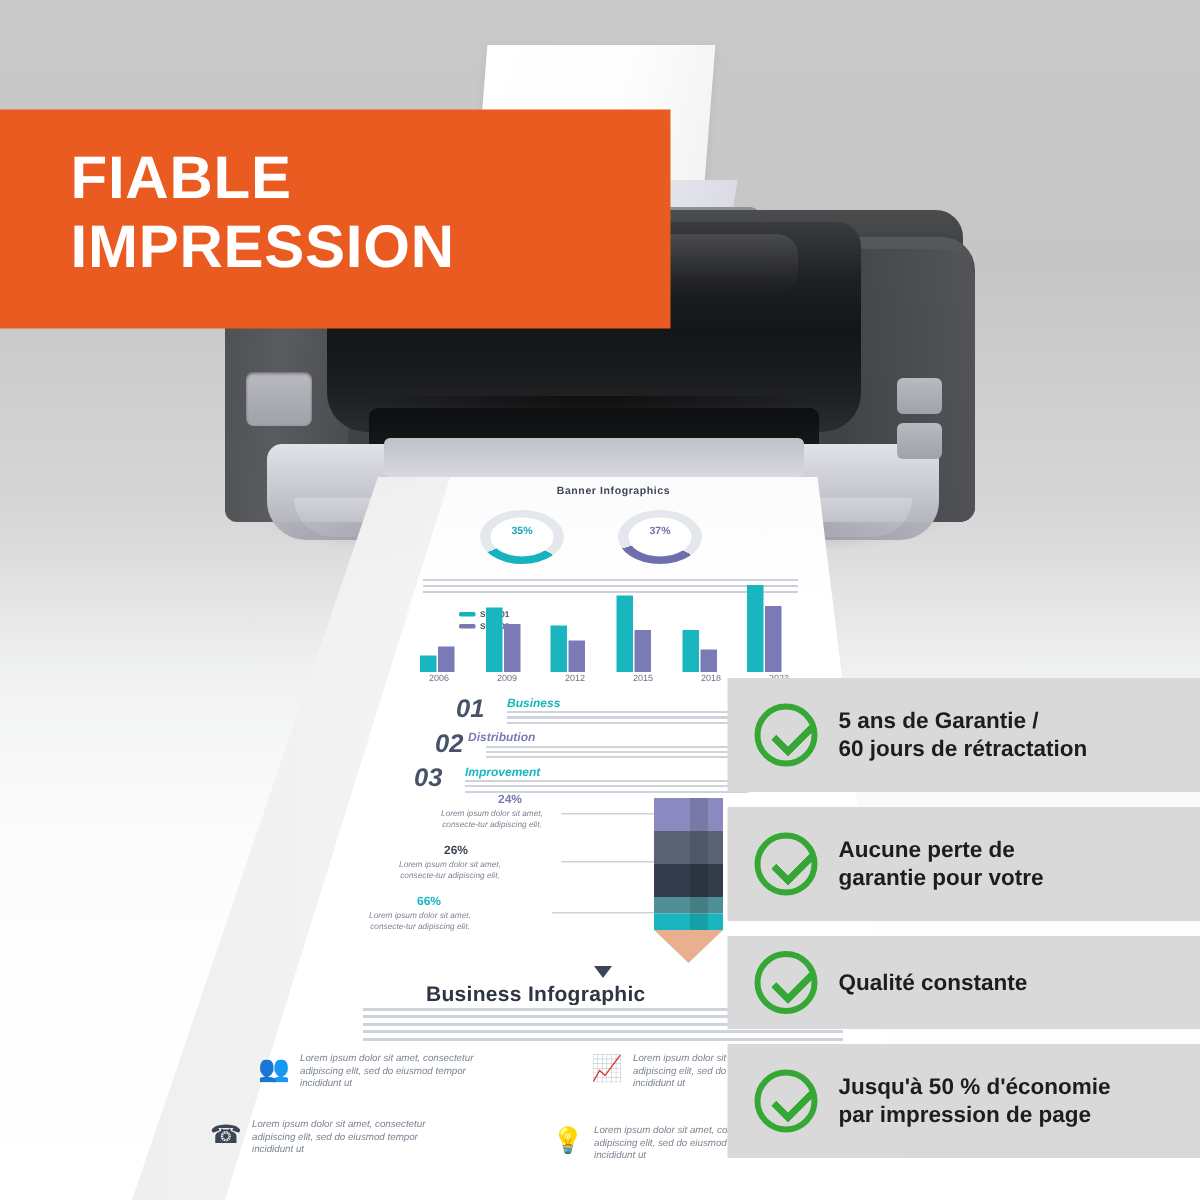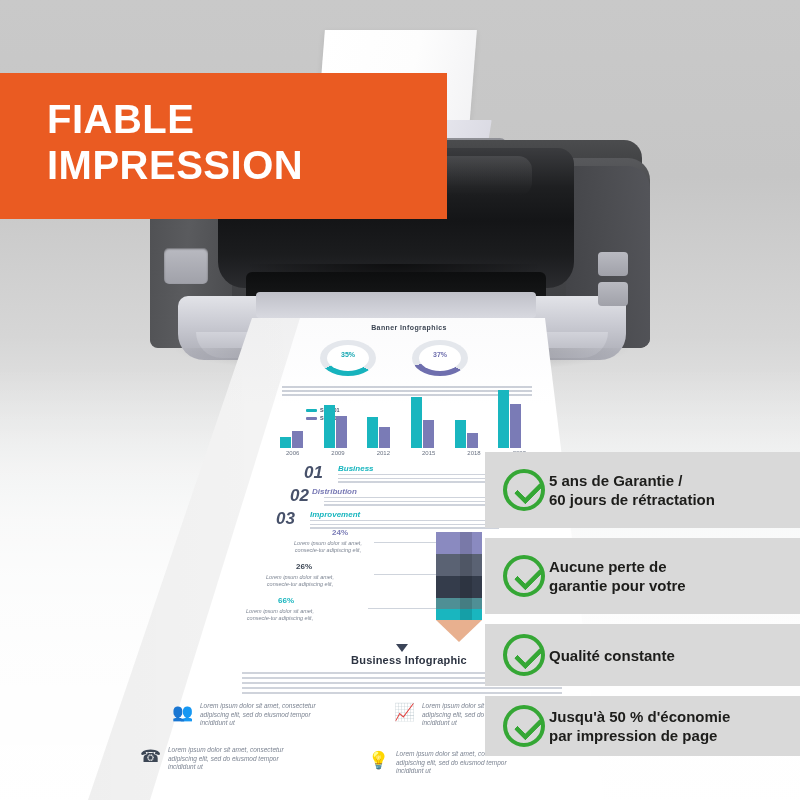--- a/index.html
+++ b/index.html
@@ -140,50 +140,50 @@
   .pside{position:absolute;left:24px;top:0;width:12px;height:88px;background:rgba(0,0,0,.12);}
 
   .pct{position:absolute;font-size:8px;font-weight:bold;filter:blur(.35px);}
   .pctxt{position:absolute;width:92px;text-align:center;font-size:5.5px;
       font-style:italic;line-height:7px;color:#7c8492;filter:blur(.35px);}
   .leader{position:absolute;height:1px;background:#cfd4dc;}
 
   .bi-arrow{position:absolute;left:148px;top:324px;width:0;height:0;
       border-left:6px solid transparent;border-right:6px solid transparent;
       border-top:8px solid #3b4458;}
-  .bi-title{position:absolute;left:36px;top:334px;width:250px;text-align:center;
-      font-size:11px;font-weight:bold;color:#2d3442;letter-spacing:.2px;filter:blur(.3px);}
+  .bi-title{position:absolute;left:36px;top:334px;width:250px;text-align:left;
+      font-size:14px;font-weight:bold;color:#2d3442;letter-spacing:.2px;filter:blur(.3px);}
   .bi-para{position:absolute;left:-6px;top:352px;width:320px;height:22px;
       background:repeating-linear-gradient(180deg,#c3c8d2 0 1.8px,transparent 1.8px 5px);opacity:.8;}
 
   
   .igrid{position:absolute;left:-76px;top:382px;width:440px;}
   .icell{position:absolute;}
   .itxt{position:absolute;font-size:6.5px;font-style:italic;line-height:8.5px;color:#7c8492;filter:blur(.3px);}
   .iglyph{position:absolute;font-size:17px;line-height:17px;}
 
   
   .banner{position:absolute;left:0;top:73px;width:447px;height:146px;background:#ea5b22;}
   .banner-txt{position:absolute;left:47px;top:96px;width:400px;
       color:#ffffff;font-weight:bold;font-size:40px;line-height:46px;letter-spacing:.5px;}
 
   
   .panel{position:absolute;left:485px;width:315px;background:#d9d9d9;
       display:flex;align-items:center;}
   .p1{top:452px;height:76px;}
   .p2{top:538px;height:76px;}
   .p3{top:624px;height:62px;}
-  .p4{top:696px;height:60px;}
+  .p4{top:696px;height:76px;}
 
   .check{flex:0 0 auto;width:42px;height:42px;margin-left:18px;border-radius:50%;
       border:4px solid #35a735;position:relative;box-sizing:border-box;}
   .check::after{content:"";position:absolute;left:9px;top:9px;width:20px;height:11px;
       border-left:5px solid #35a735;border-bottom:5px solid #35a735;
       transform:rotate(-45deg);border-radius:1px;}
-  .ptxt{margin-left:4px;color:#1d1d1b;font-weight:bold;font-size:15px;line-height:19px;
+  .ptxt{margin-left:14px;color:#1d1d1b;font-weight:bold;font-size:15px;line-height:19px;
       white-space:pre-line;}
 </style>
 </head>
 <body>
 
 <div class="stage">
   <div class="bg"></div>
   <div class="bg-floor"></div>
 
   <div class="printer">

